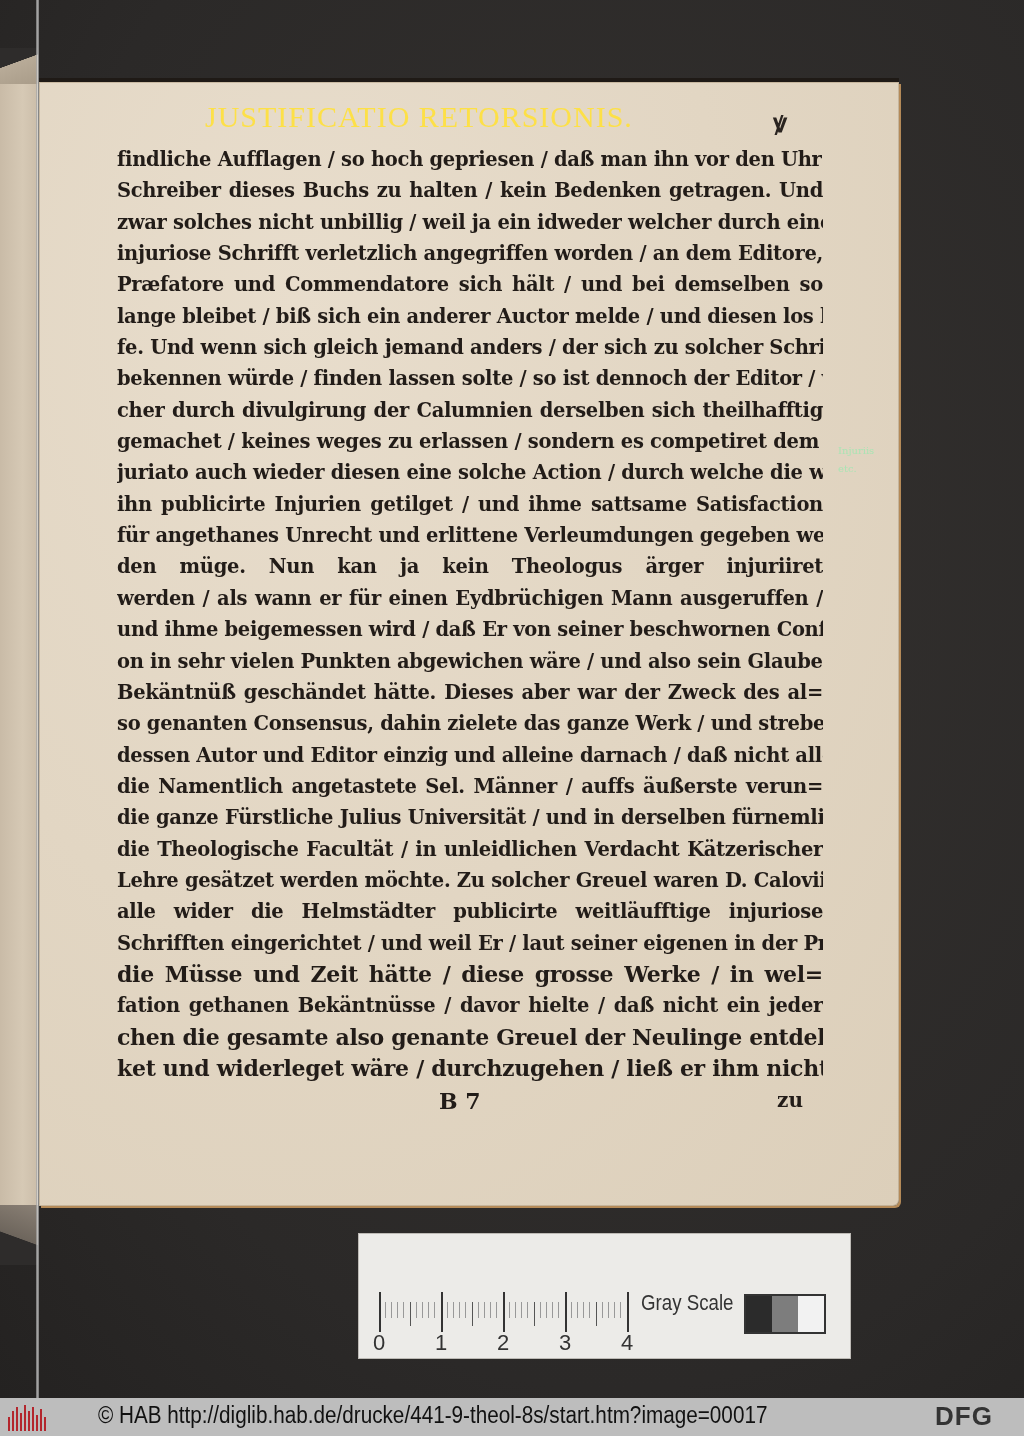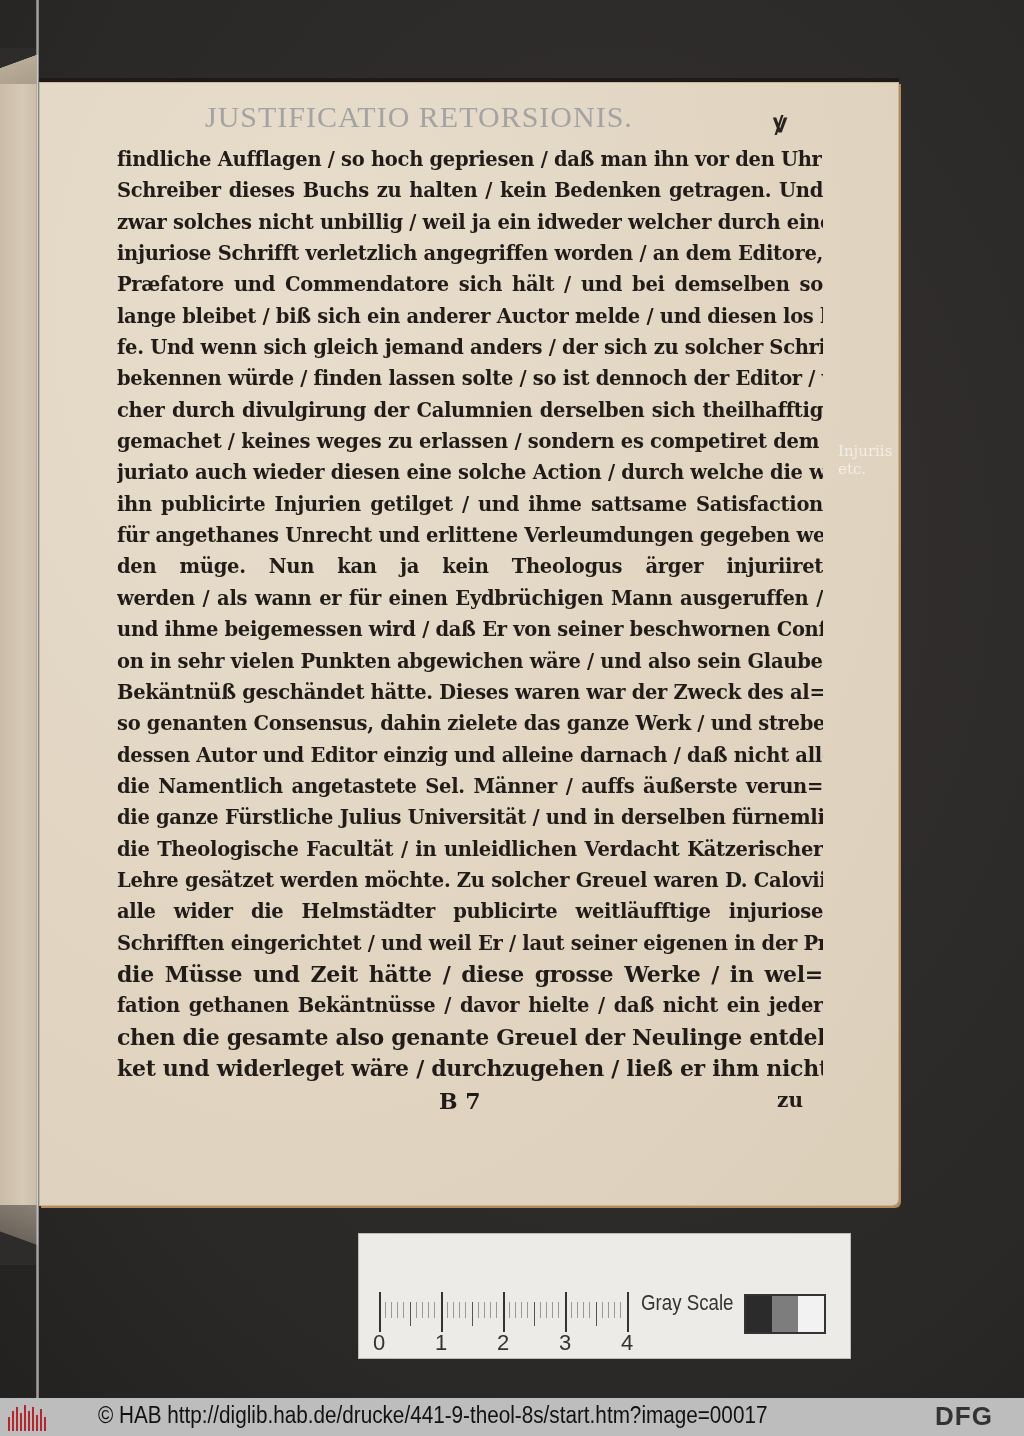--- a/index.html
+++ b/index.html
@@ -36,21 +36,21 @@
       radial-gradient(ellipse at 30% 20%, #e8ddcc 0%, #e2d6c3 50%, #dccfba 100%);
     box-shadow: inset 0 0 0 1px rgba(120,90,50,0.25), 2px 2px 0 #b48a58;
     border-bottom-right-radius: 6px;
   }
   .page-top-edge {
     position: absolute; left: 39px; top: 78px; width: 860px; height: 5px;
     background: #1f1a16;
   }
   .running-head {
     position: absolute; left: 205px; top: 100px;
-    font-size: 30px; letter-spacing: 1px; color: #a3a3a3;
+    font-size: 30px; letter-spacing: 1px; color: #fde047;
     font-family: "Liberation Serif", serif;
   }
   .signature-mark {
     position: absolute; left: 765px; top: 108px; width: 30px; height: 30px;
     color: #2a2420; font-size: 26px; font-weight: bold; text-align: center; line-height: 30px;
   }
   .body-text {
     position: absolute; left: 117px; top: 144px; width: 706px;
     font-family: "DejaVu Serif", serif;
     color: #221c18;
@@ -65,21 +65,21 @@
   .footer-line {
     position: absolute; left: 117px; top: 1088px; width: 706px; height: 34px;
   }
   .page-sig {
     position: absolute; left: 322px; top: 0; font-size: 22px; font-weight: bold; color: #221c18;
   }
   .catchword {
     position: absolute; right: 20px; top: 0; font-size: 20px; font-weight: bold; color: #221c18;
   }
   .margin-note {
-    position: absolute; left: 838px; top: 442px; font-size: 15px; color: #ffffff; opacity: 0.6;
+    position: absolute; left: 838px; top: 442px; font-size: 10px; color: #86efac; opacity: 0.6;
     line-height: 18px;
   }
   .scale-card {
     position: absolute; left: 358px; top: 1233px; width: 491px; height: 124px;
     background: #ecebe8; border: 1px solid #bdbab5;
   }
   .scale-title {
     position: absolute; left: 18px; top: 12px;
     font-family: "Liberation Serif", serif; font-weight: bold; font-size: 26px; color: #2f2f2f;
   }
@@ -152,21 +152,21 @@
   <div class="line">bekennen würde / finden lassen solte / so ist dennoch der Editor / wel=</div>
   <div class="line">cher durch divulgirung der Calumnien derselben sich theilhafftig</div>
   <div class="line">gemachet / keines weges zu erlassen / sondern es competiret dem in-</div>
   <div class="line">juriato auch wieder diesen eine solche Action / durch welche die wider</div>
   <div class="line">ihn publicirte Injurien getilget / und ihme sattsame Satisfaction</div>
   <div class="line">für angethanes Unrecht und erlittene Verleumdungen gegeben wer=</div>
   <div class="line">den müge.   Nun kan ja kein Theologus ärger injuriiret</div>
   <div class="line">werden / als wann er für einen Eydbrüchigen Mann ausgeruffen /</div>
   <div class="line">und ihme beigemessen wird / daß Er von seiner beschwornen Confessi-</div>
   <div class="line">on in sehr vielen Punkten abgewichen wäre / und also sein Glaubens=</div>
-  <div class="line">Bekäntnüß geschändet hätte.   Dieses waren war der Zweck des al=</div>
+  <div class="line">Bekäntnüß geschändet hätte.   Dieses aber war der Zweck des al=</div>
   <div class="line">so genanten Consensus, dahin zielete das ganze Werk / und strebete</div>
   <div class="line">dessen Autor und Editor einzig und alleine darnach / daß nicht allein</div>
   <div class="line">die Namentlich angetastete Sel. Männer / auffs äußerste verun=</div>
   <div class="line">die ganze Fürstliche Julius Universität / und in derselben fürnemlich</div>
   <div class="line">die Theologische Facultät / in unleidlichen Verdacht Kätzerischer</div>
   <div class="line">Lehre gesätzet werden möchte.   Zu solcher Greuel waren D. Calovii</div>
   <div class="line">alle wider die Helmstädter publicirte weitläufftige injuriose</div>
   <div class="line">Schrifften eingerichtet / und weil Er / laut seiner eigenen in der Præ-</div>
   <div class="line big">die Müsse und Zeit hätte / diese grosse Werke / in wel=</div>
   <div class="line">fation gethanen Bekäntnüsse / davor hielte / daß nicht ein jeder</div>

